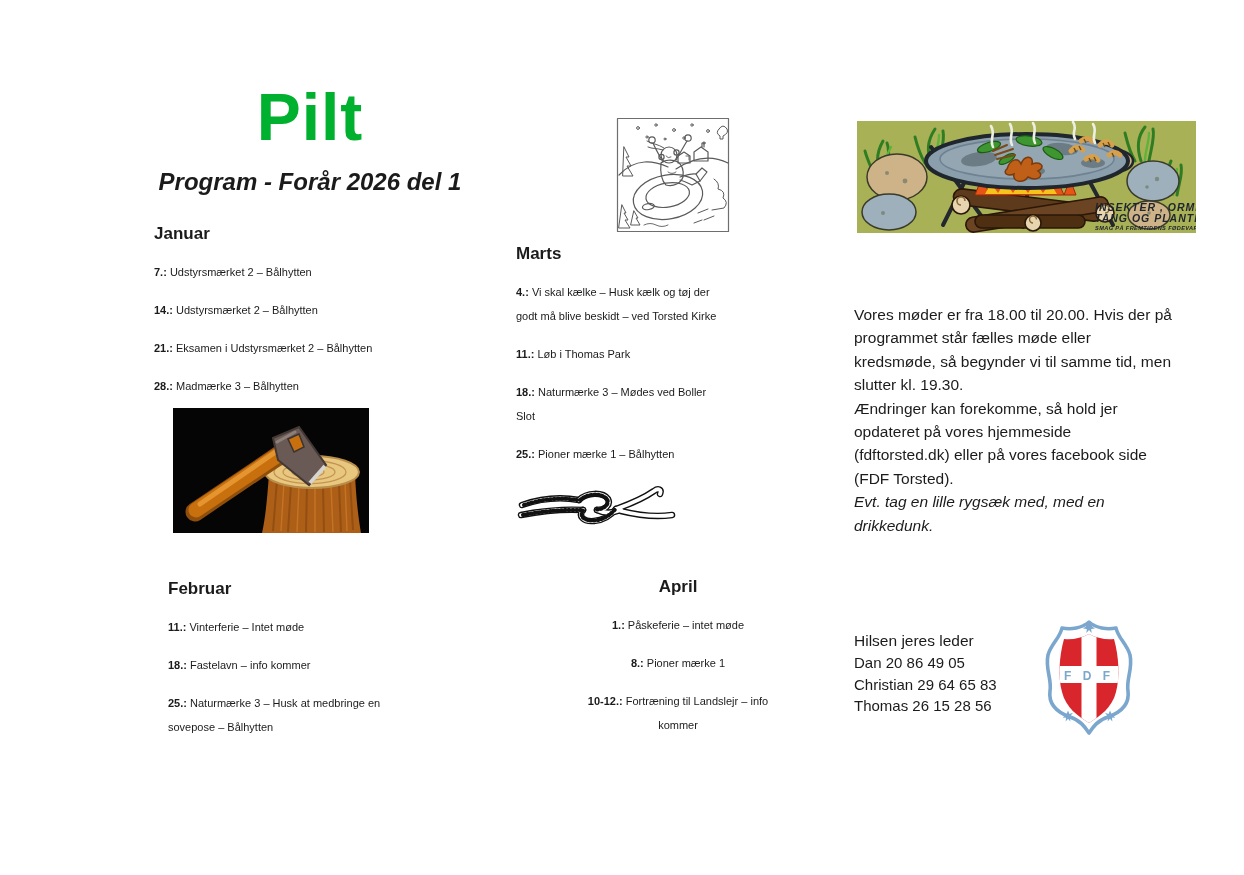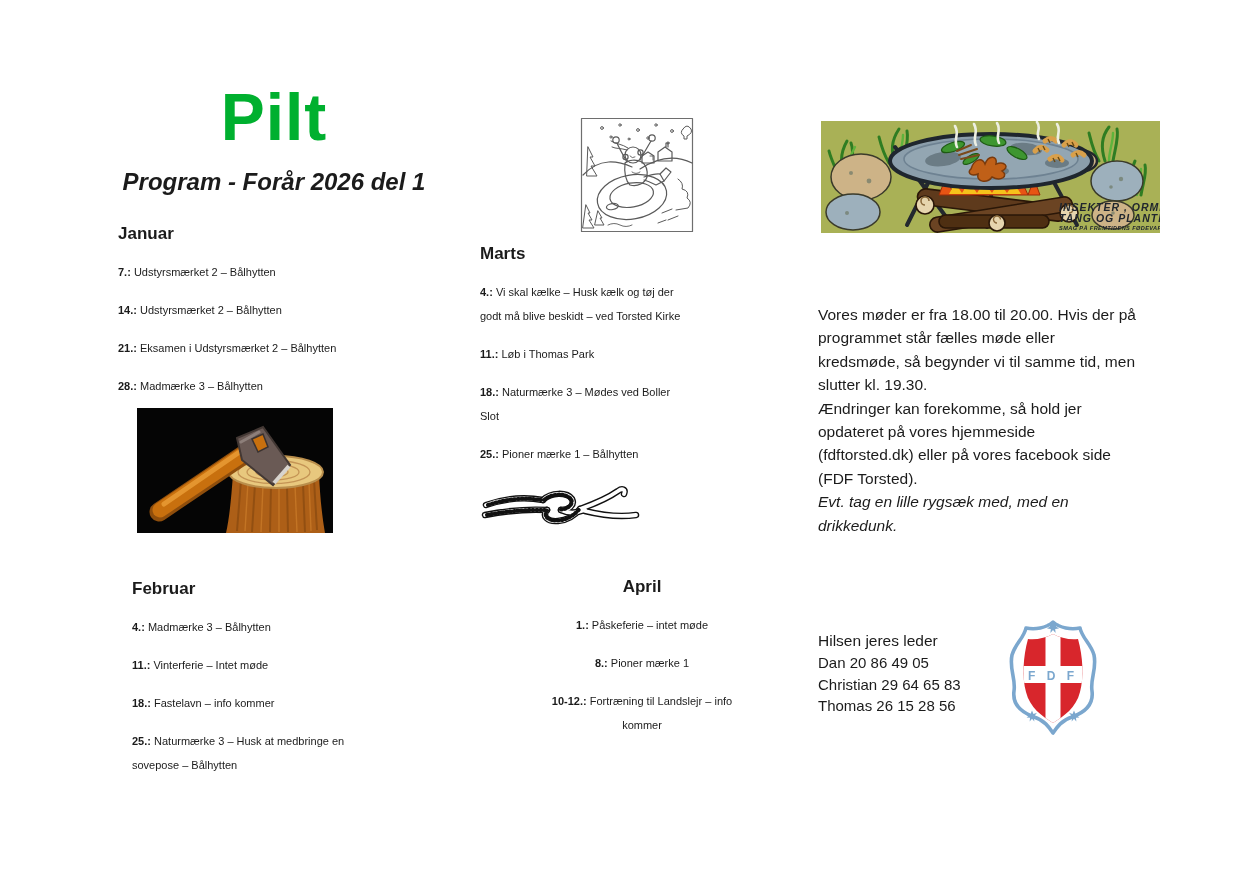--- a/index.html
+++ b/index.html
@@ -1,18 +1,18 @@
 <!DOCTYPE html>
 <html style="--title-green: #00B02F; --logo-blue: #7BA7CE; --logo-red: #D8262C; --pan-bg-olive: #A9B156;"><head>
 <meta charset="utf-8">
 <style>
   html,body{margin:0;padding:0;background:#ffffff;}
   .page{position:relative;width:1244px;height:875px;background:#fff;overflow:hidden;
         font-family:"Liberation Sans",sans-serif;color:#1b1b1b;}
-  .abs{position:absolute;}
+  .abs{position:absolute;margin-left:36px;}
   .title{font-size:66px;font-weight:bold;line-height:1;color:var(--title-green,#00B02F);
          text-align:center;letter-spacing:1px;}
   .subtitle{font-size:24px;font-style:italic;font-weight:600;text-align:center;line-height:1.2;}
   .month h3{font-size:17px;font-weight:bold;margin:0 0 14px 0;line-height:24px;}
   .it{margin:0 0 14px 0;font-size:11px;line-height:24px;white-space:pre-line;}
   .it b{font-weight:bold;}
   .info > div{font-size:15.5px;line-height:23.4px;white-space:pre-line;}
   .info .bold-part{font-weight:bold;}
   .info .italic-part{font-style:italic;}
   .sig .greet{font-size:15.5px;line-height:22px;}
@@ -70,21 +70,20 @@
 
       <polygon points="100,30 126,19 153,57 136,77 105,52" fill="#6A5A55" stroke="#433834" stroke-width="2"></polygon>
       <polygon points="115,31 126,26 131,39 121,44" fill="#C8700E" stroke="#3c3330" stroke-width="1.5"></polygon>
       <line x1="137" y1="75" x2="152" y2="58" stroke="#D8D4CE" stroke-width="4"></line>
       <path d="M104,34 L122,24" stroke="#8d7f7a" stroke-width="3" stroke-linecap="round"></path>
     </svg>
   </div>
 
   <div class="abs month" style="left:132px;top:577px;width:330px;">
     <h3>Februar</h3>
-    <p class="it"><b>4.:</b><span> Madmærke 3 – Bålhytten</span></p>
     <p class="it"><b>11.:</b><span> Vinterferie – Intet møde</span></p>
     <p class="it"><b>18.:</b><span> Fastelavn – info kommer</span></p>
     <p class="it"><b>25.:</b><span> Naturmærke 3 – Husk at medbringe en
 sovepose – Bålhytten</span></p>
   </div>
 
   <div class="abs" style="left:580px;top:117px;width:114px;height:116px;">
     <svg width="114" height="116" viewBox="0 0 114 116" fill="none" stroke="#5a5a5a" stroke-width="1.2" stroke-linecap="round" stroke-linejoin="round">
       <rect x="1.5" y="1.5" width="111" height="113" stroke="#6e6e6e"></rect>
 

